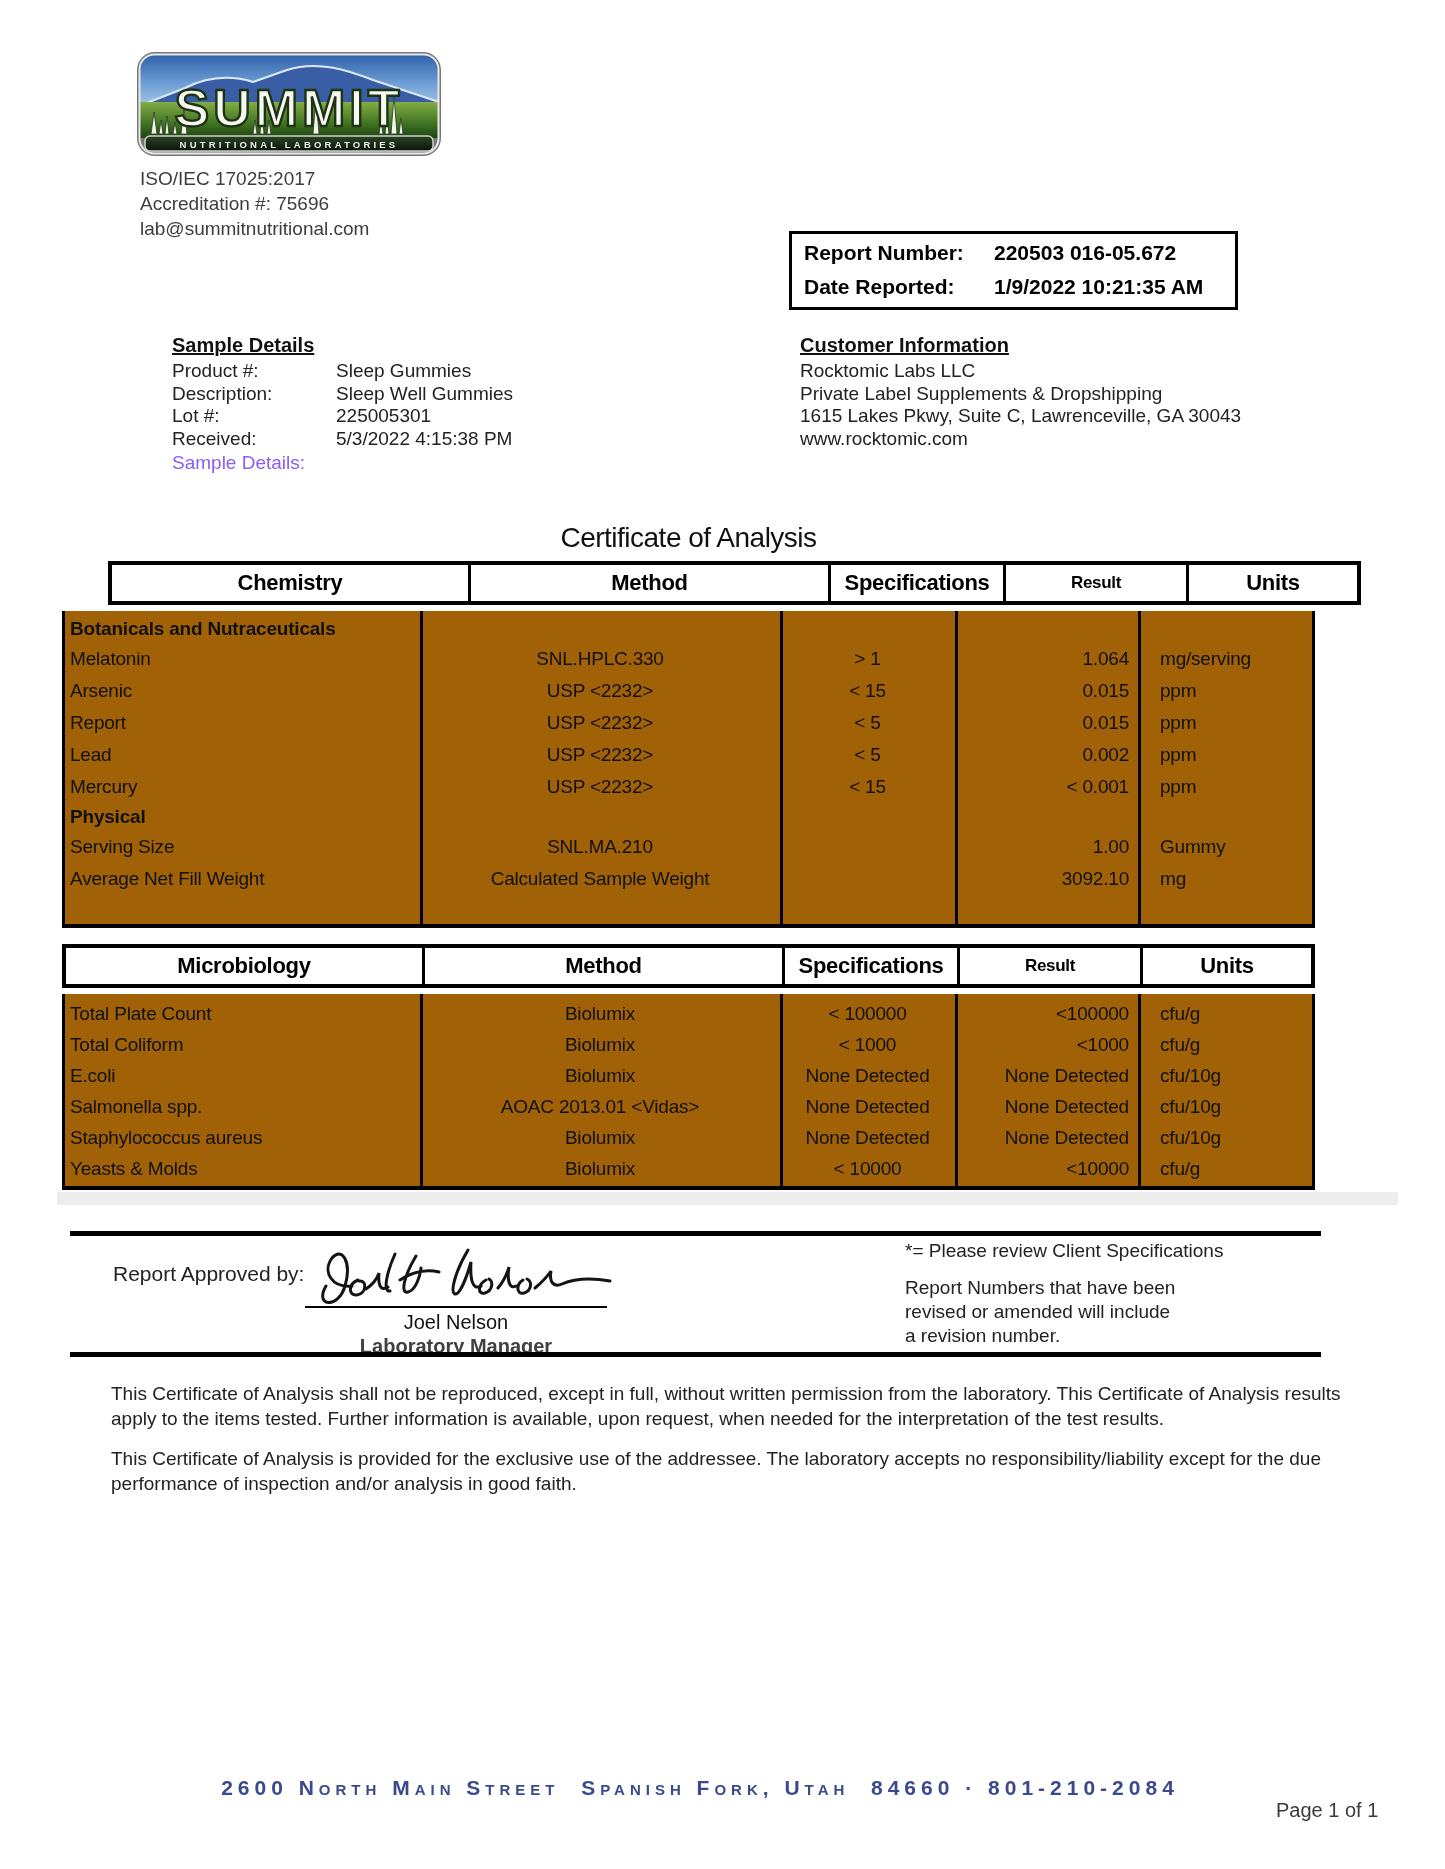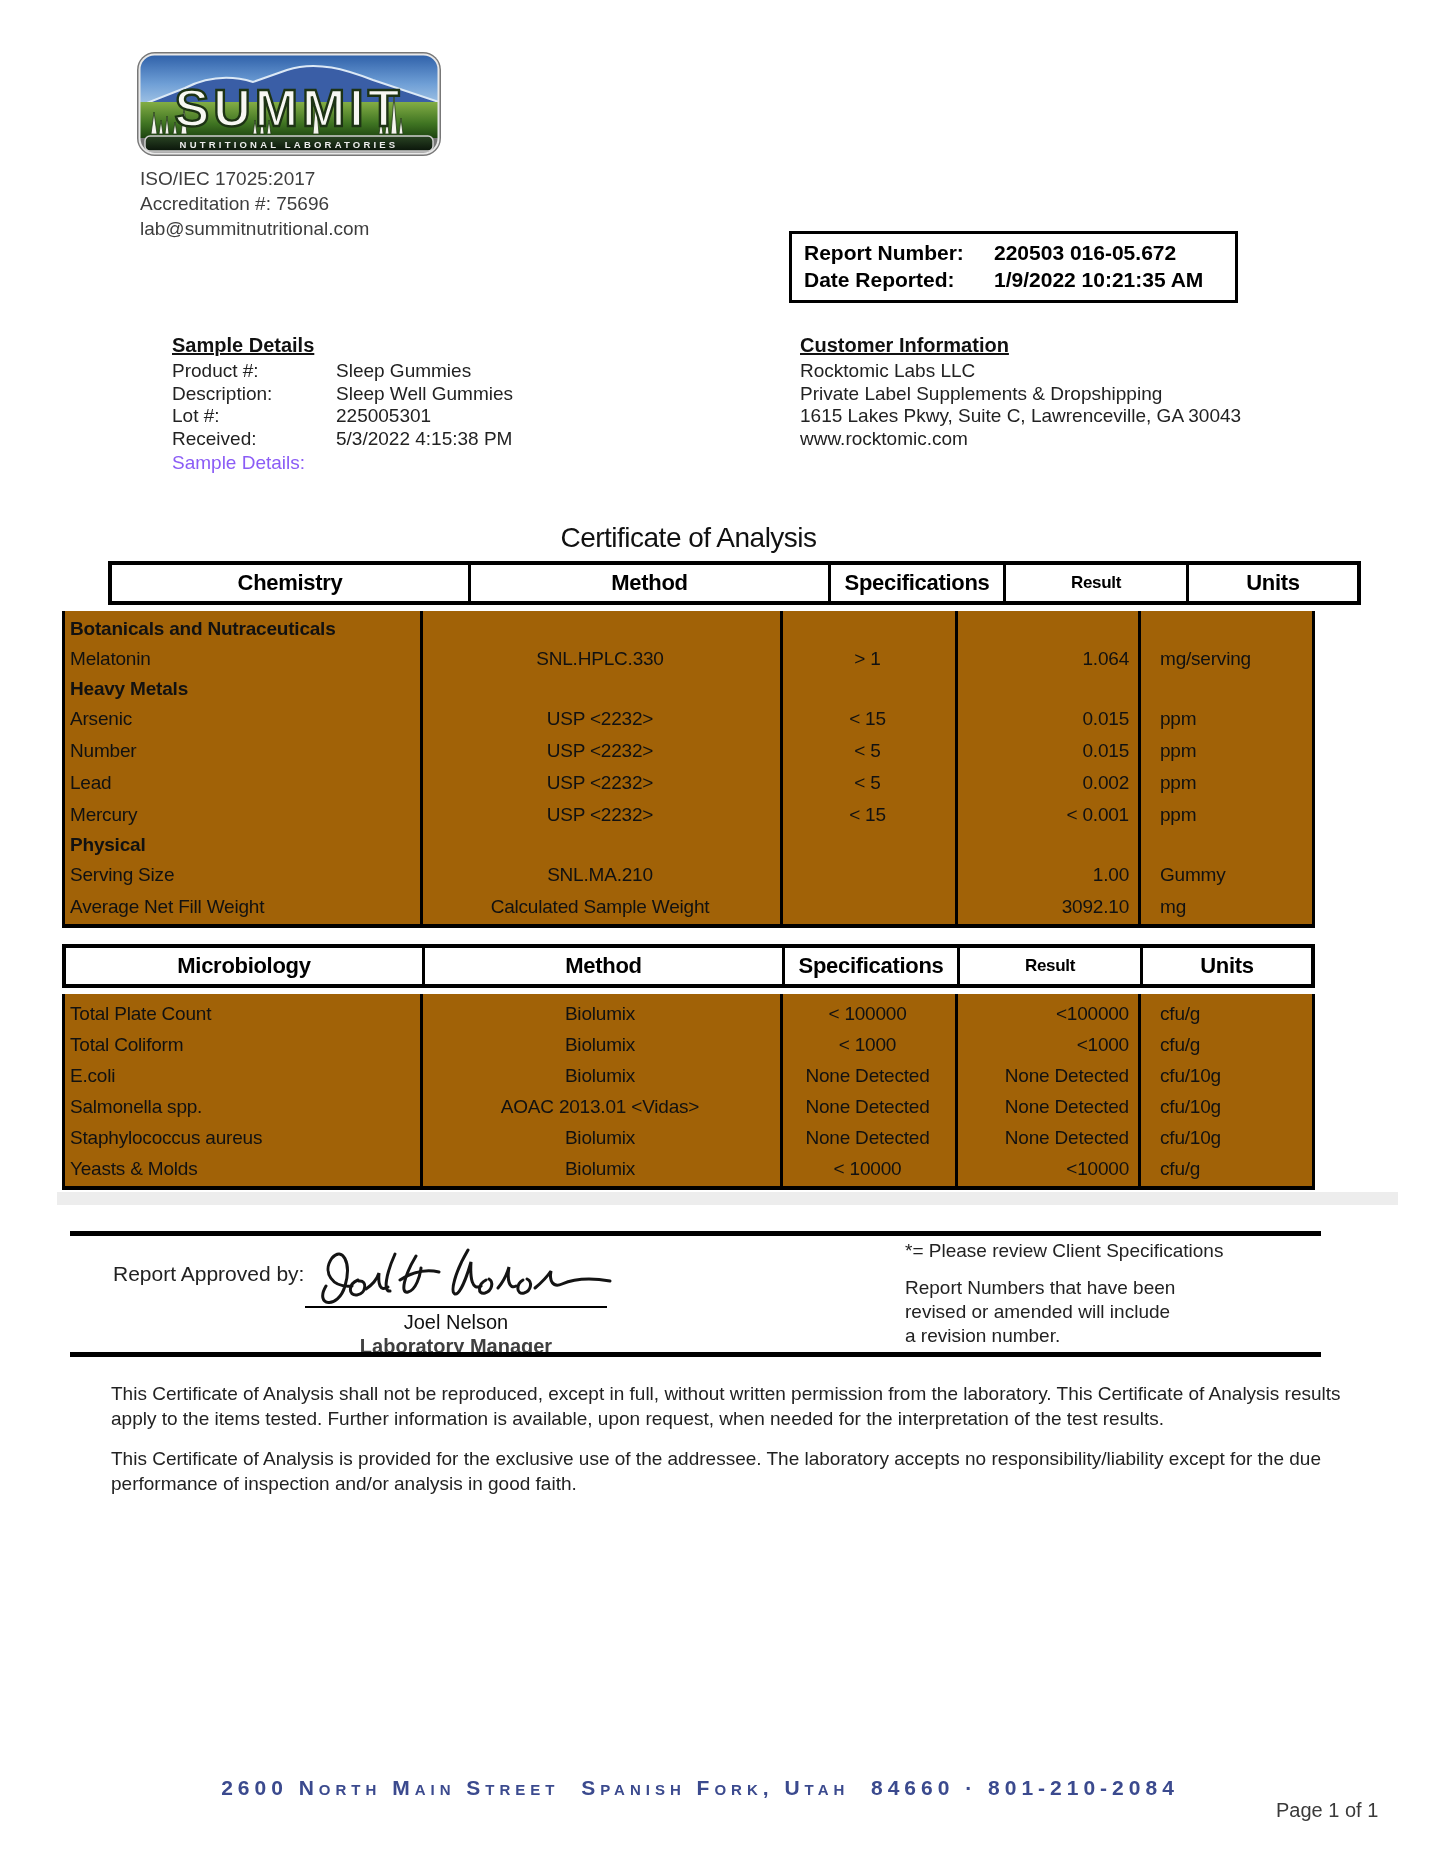--- a/index.html
+++ b/index.html
@@ -8,21 +8,21 @@
   .page { position:relative; width:1445px; height:1869px; background:#fff; overflow:hidden; }
 
   
   .logo { position:absolute; left:135px; top:50px; width:308px; height:108px; }
 
   
   .accred { position:absolute; left:140px; top:166px; font-size:19px; line-height:25px; color:#3d3d3d; }
 
   
   .report-box { position:absolute; left:789px; top:231px; width:449px; border:3px solid #000;
-    padding:7px 12px 8px 12px; display:grid; grid-template-columns:190px 1fr; row-gap:3px;
+    padding:7px 12px 8px 12px; display:grid; grid-template-columns:190px 1fr; row-gap:10px;
     font-size:21px; font-weight:bold; color:#000; }
 
   
   .sec-heading { position:absolute; font-size:20px; font-weight:bold; text-decoration:underline; color:#111; }
   .sample-fields { position:absolute; left:172px; top:360px; display:grid; grid-template-columns:164px auto;
     font-size:19px; line-height:22.5px; color:#222; }
   .sample-extra { position:absolute; left:172px; top:452px; font-size:19px; color:#8b5cf6; }
   .customer-lines { position:absolute; left:800px; top:360px; font-size:19px; line-height:22.5px; color:#222; }
 
   
@@ -182,32 +182,29 @@
   <div class="trow section row-section">
         <div class="cell c-name">Botanicals and Nutraceuticals</div>
       </div>
       <div class="trow row-data">
         <div class="cell c-name">Melatonin</div>
         <div class="cell c-method">SNL.HPLC.330</div>
         <div class="cell c-spec">&gt; 1</div>
         <div class="cell c-result">1.064</div>
         <div class="cell c-units">mg/serving</div>
       </div>
-      <div class="trow section row-section">
-        <div class="cell c-name">Heavy Metals</div>
-      </div>
       <div class="trow row-data">
         <div class="cell c-name">Arsenic</div>
         <div class="cell c-method">USP &lt;2232&gt;</div>
         <div class="cell c-spec">&lt; 15</div>
         <div class="cell c-result">0.015</div>
         <div class="cell c-units">ppm</div>
       </div>
       <div class="trow row-data">
-        <div class="cell c-name">Number</div>
+        <div class="cell c-name">Report</div>
         <div class="cell c-method">USP &lt;2232&gt;</div>
         <div class="cell c-spec">&lt; 5</div>
         <div class="cell c-result">0.015</div>
         <div class="cell c-units">ppm</div>
       </div>
       <div class="trow row-data">
         <div class="cell c-name">Lead</div>
         <div class="cell c-method">USP &lt;2232&gt;</div>
         <div class="cell c-spec">&lt; 5</div>
         <div class="cell c-result">0.002</div>

